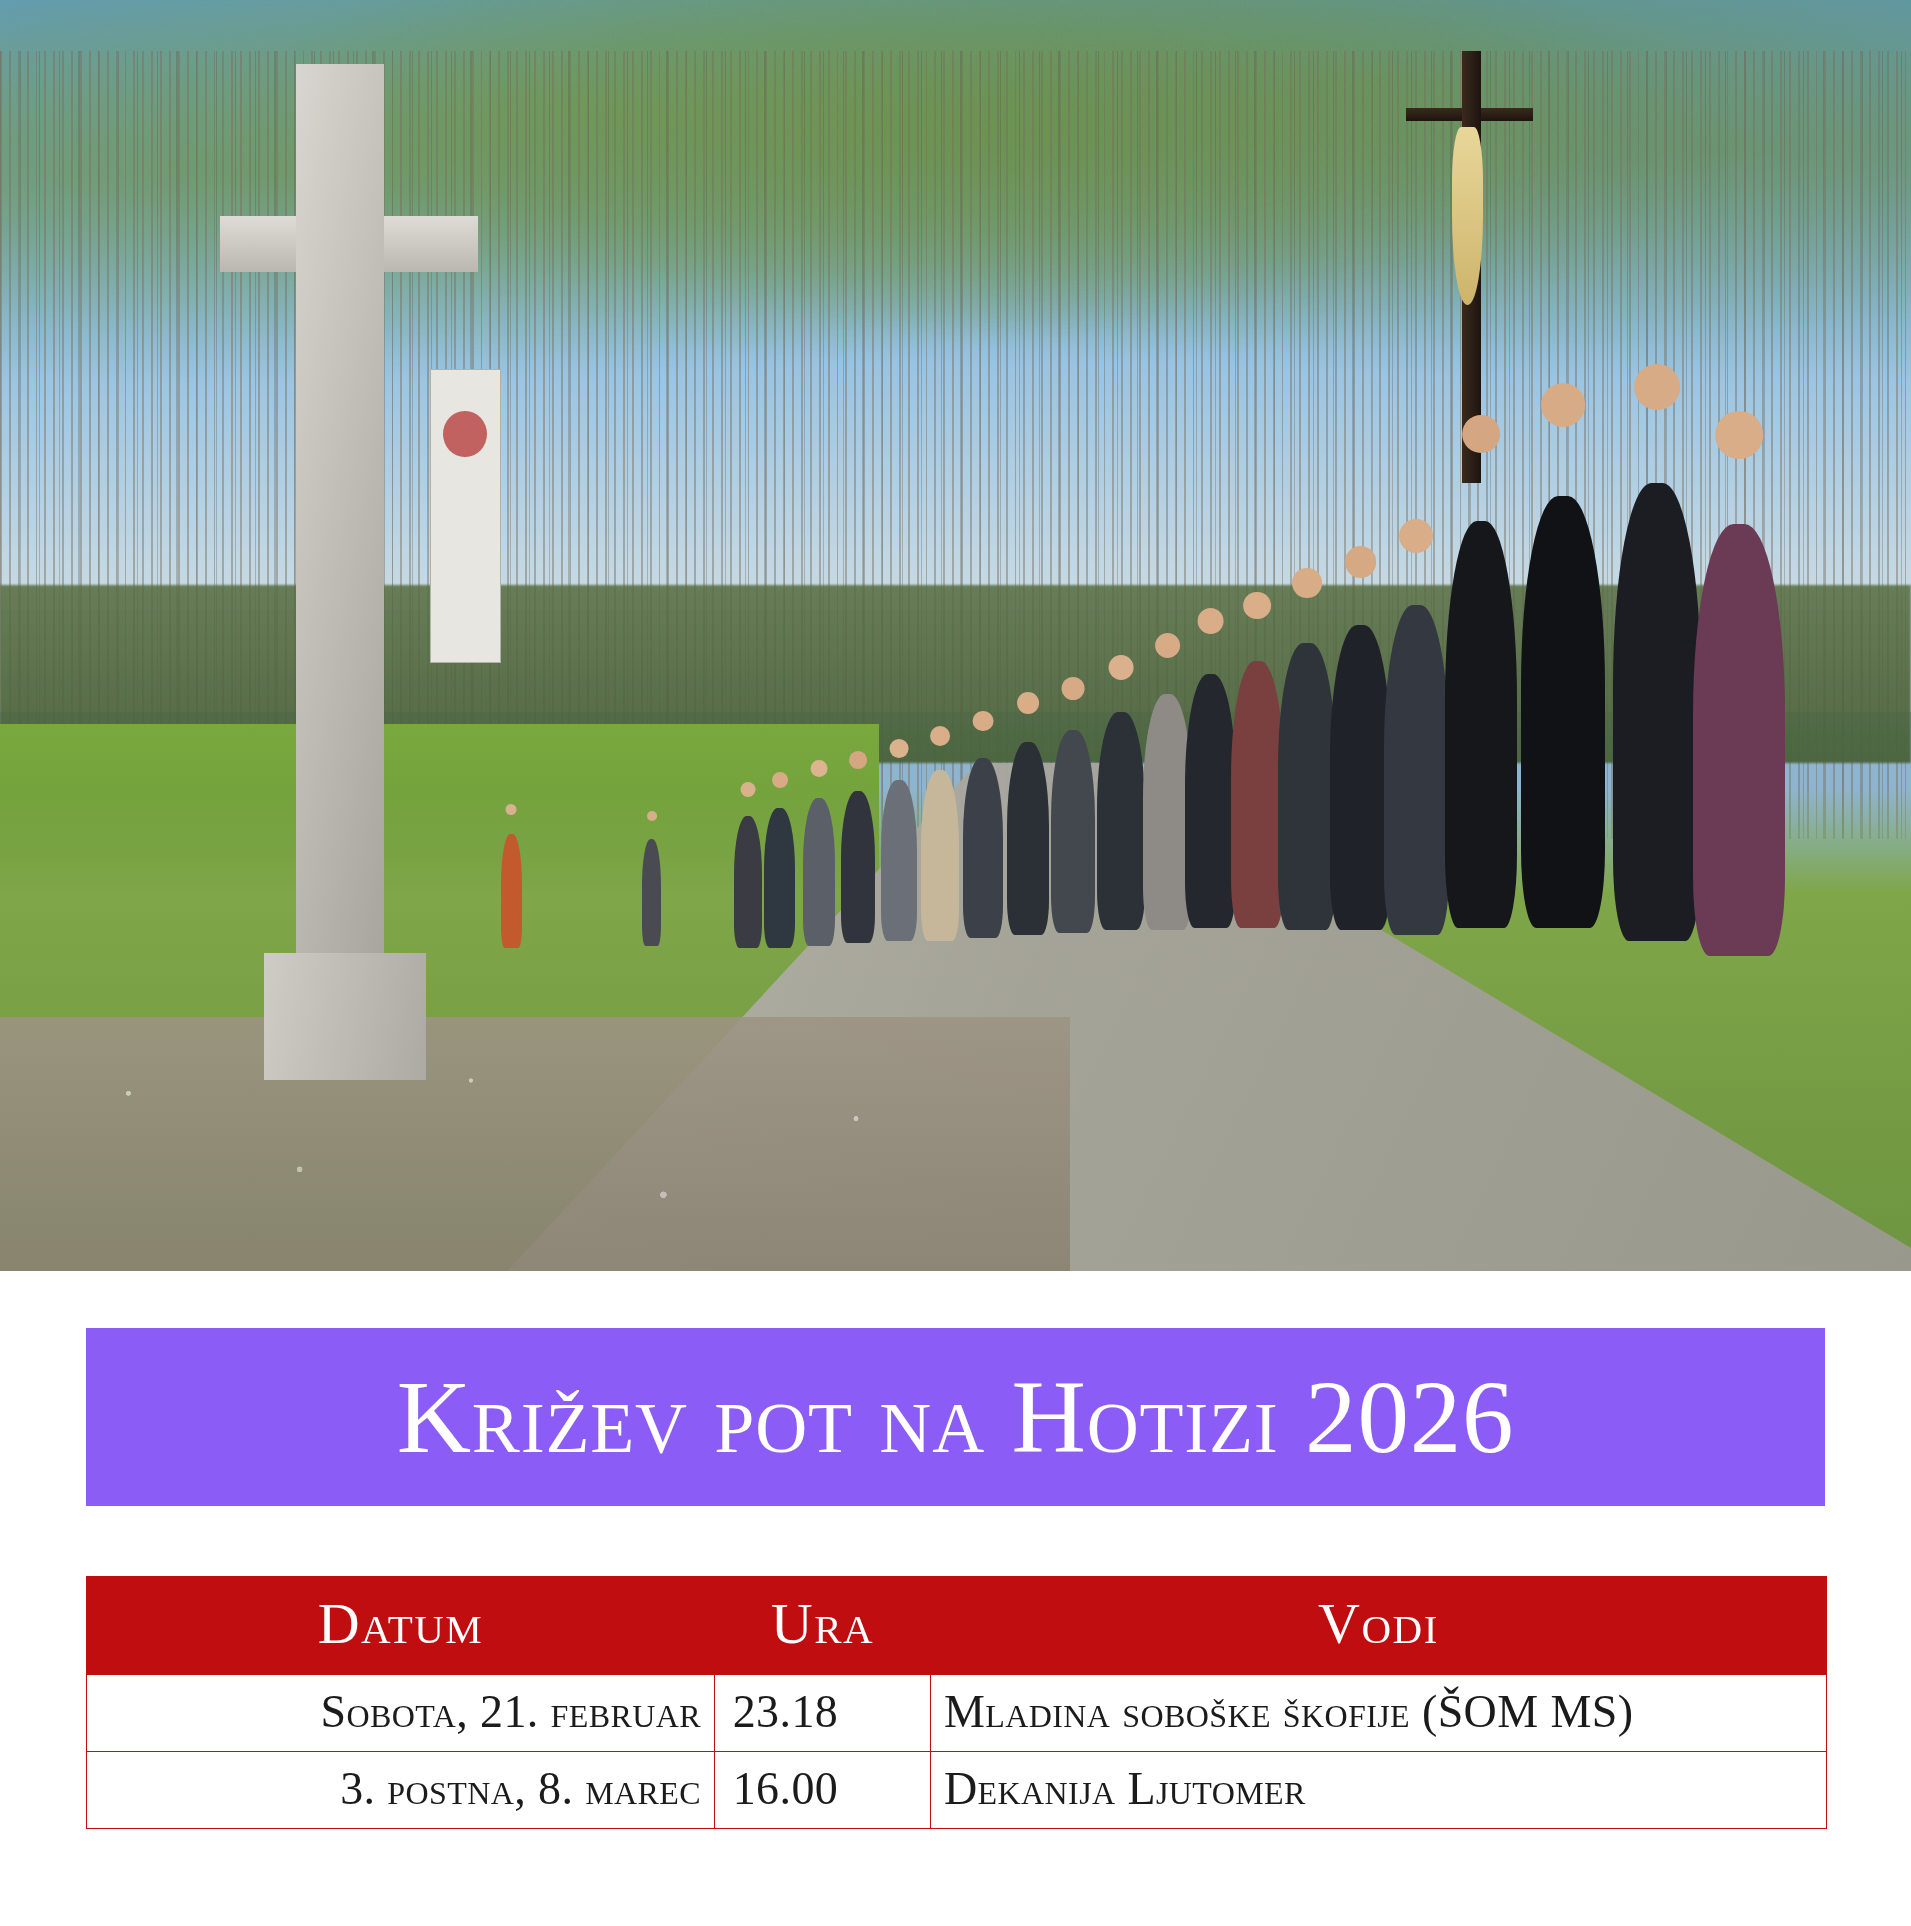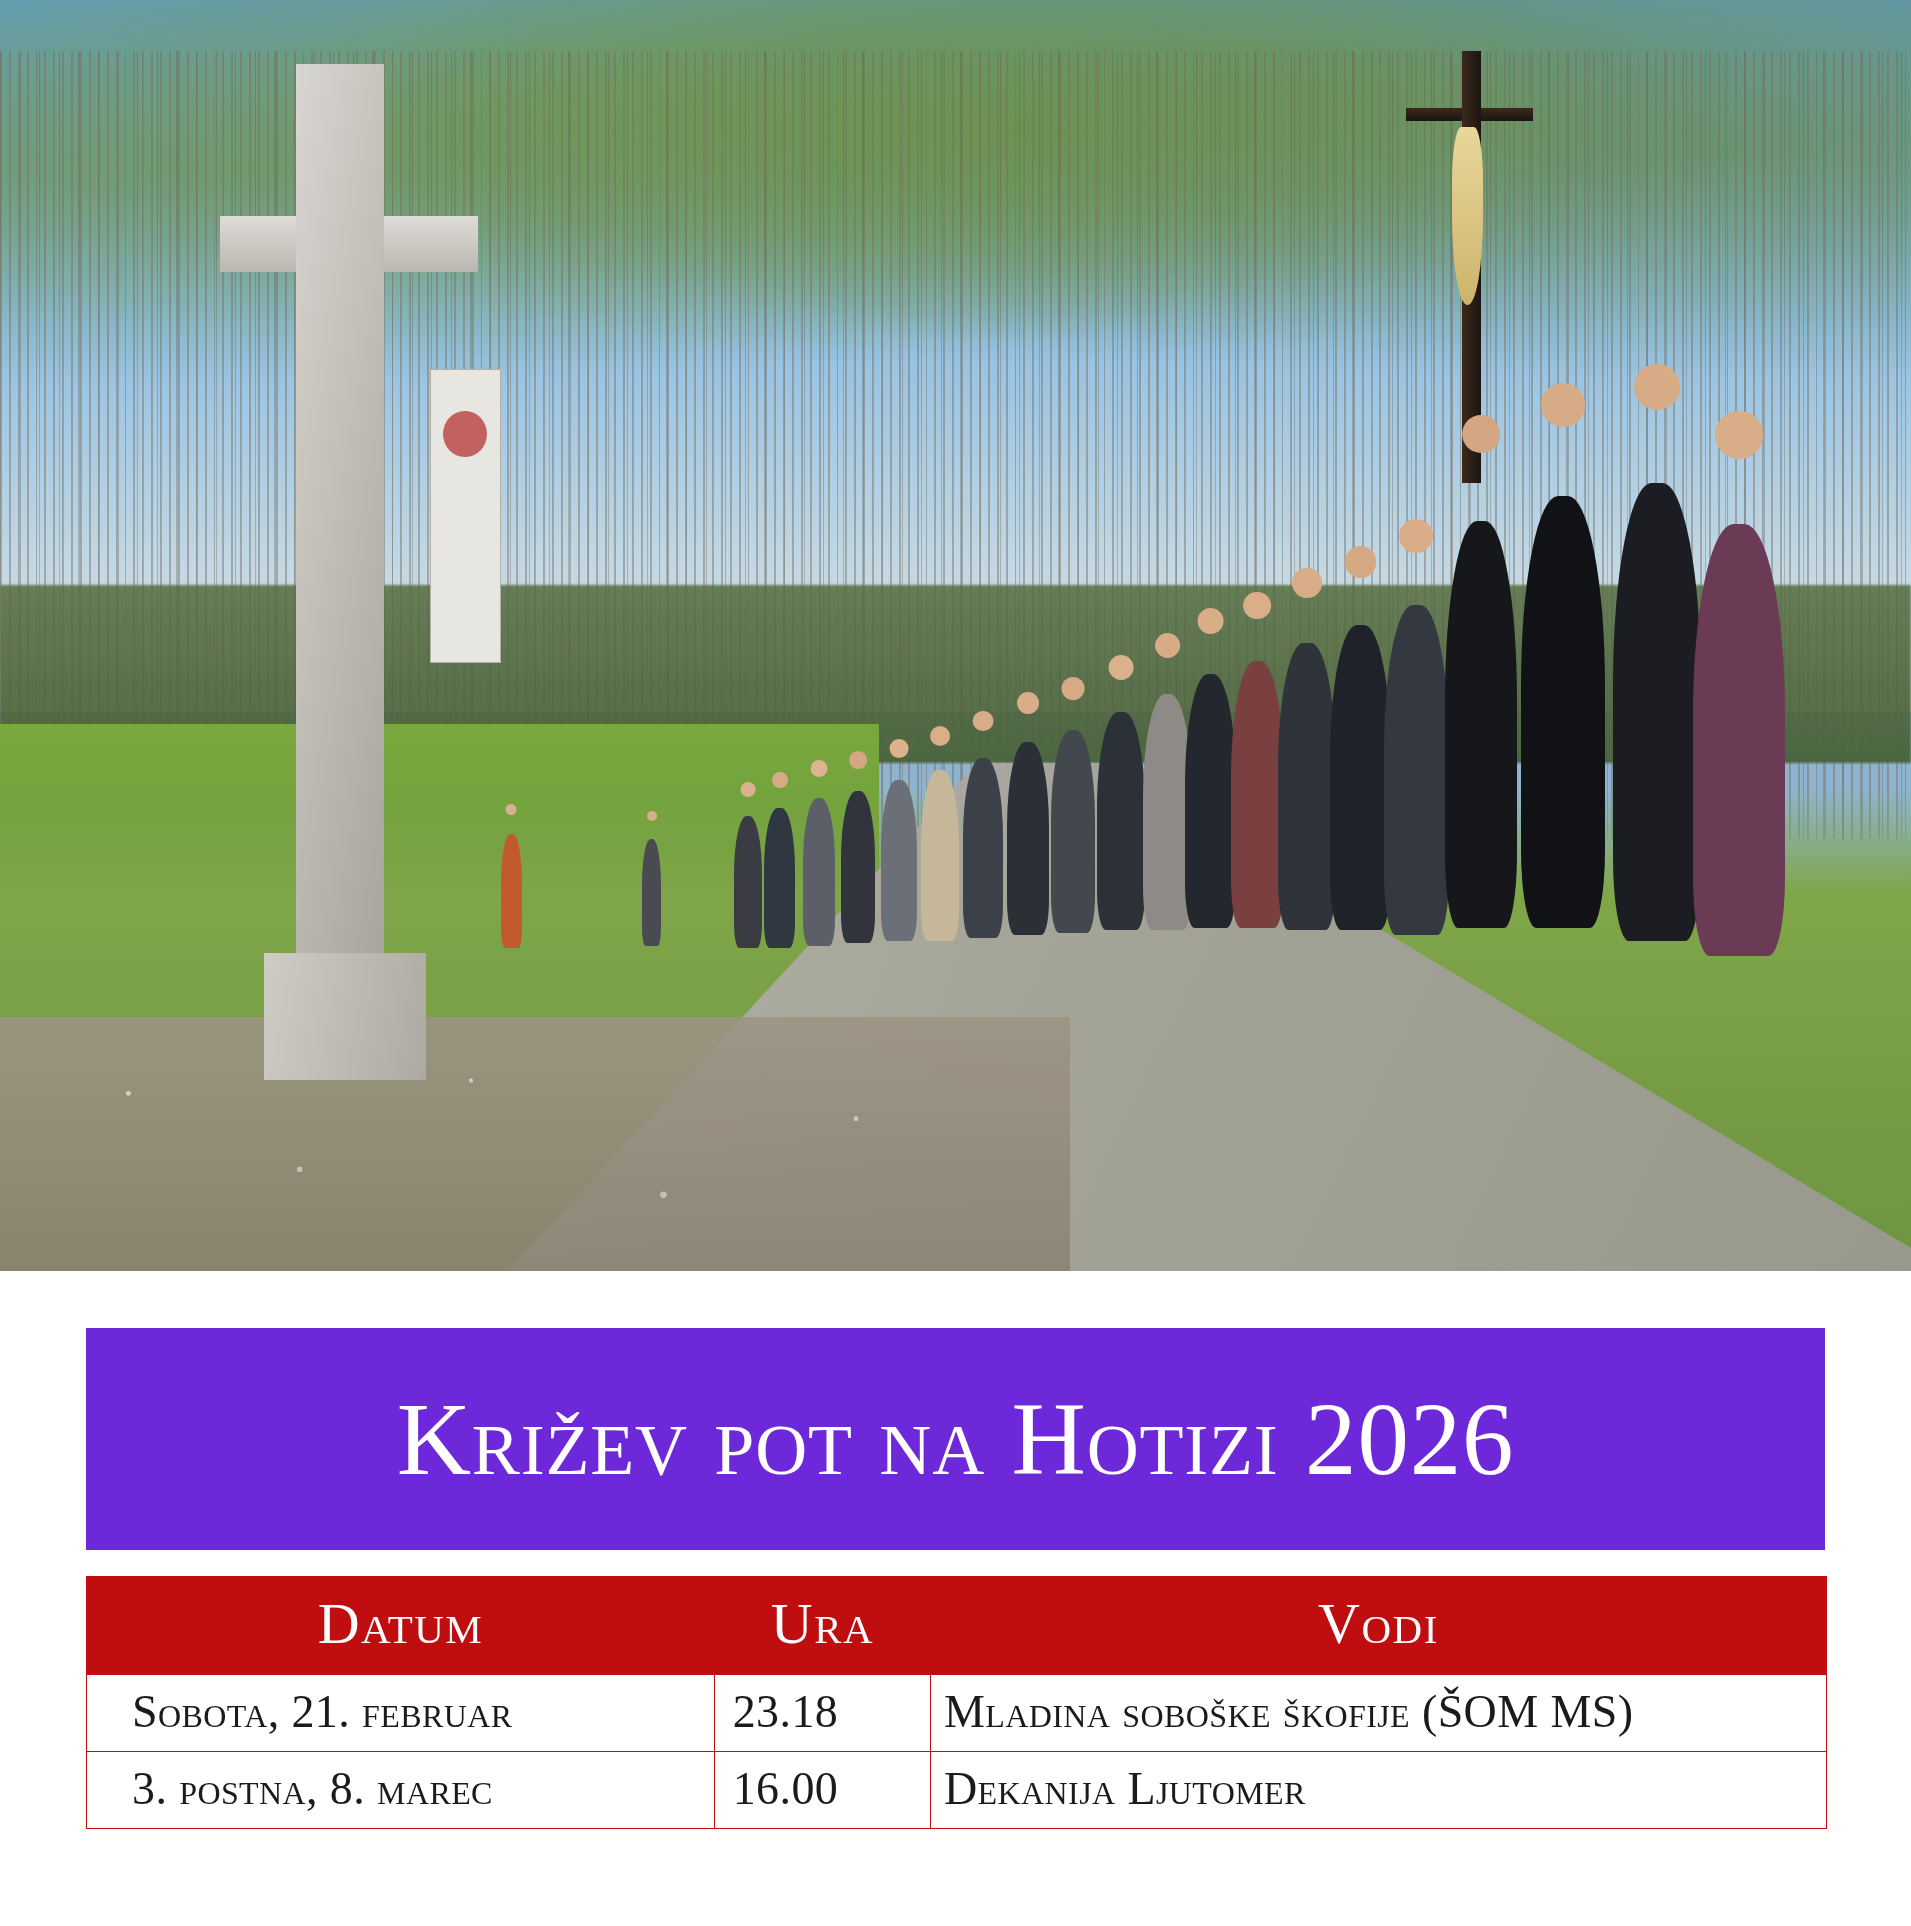--- a/index.html
+++ b/index.html
@@ -194,22 +194,22 @@
     transform: translateX(-50%);
     border-radius: 50%;
   }
 
   
   .title-bar {
     position: absolute;
     left: 86px;
     top: 1328px;
     width: 1739px;
-    height: 222px;
-    background: #6d28d9;
+    height: 178px;
+    background: #8b5cf6;
     display: flex;
     align-items: center;
     justify-content: center;
   }
   .title-text {
     color: #ffffff;
     font-size: 103px;
     line-height: 1;
     letter-spacing: 0.8px;
     font-variant: small-caps;
@@ -250,21 +250,21 @@
     color: #1b1b1b;
     font-size: 46px;
     font-variant: small-caps;
     letter-spacing: 0.4px;
     padding: 10px 13px 13px 13px;
     background: #ffffff;
     font-family: "Liberation Serif", serif;
     white-space: nowrap;
     overflow: hidden;
   }
-  table.schedule tbody td.date { text-align: left; padding-left: 45px; }
+  table.schedule tbody td.date { text-align: right; padding-left: 45px; }
   table.schedule tbody td.time { text-align: left; padding-left: 17.7px; }
   table.schedule tbody td.lead { text-align: left; }
 </style>
 </head>
 <body>
 
 <div class="poster">
 
   <div class="photo">
     <div class="sky"></div>

